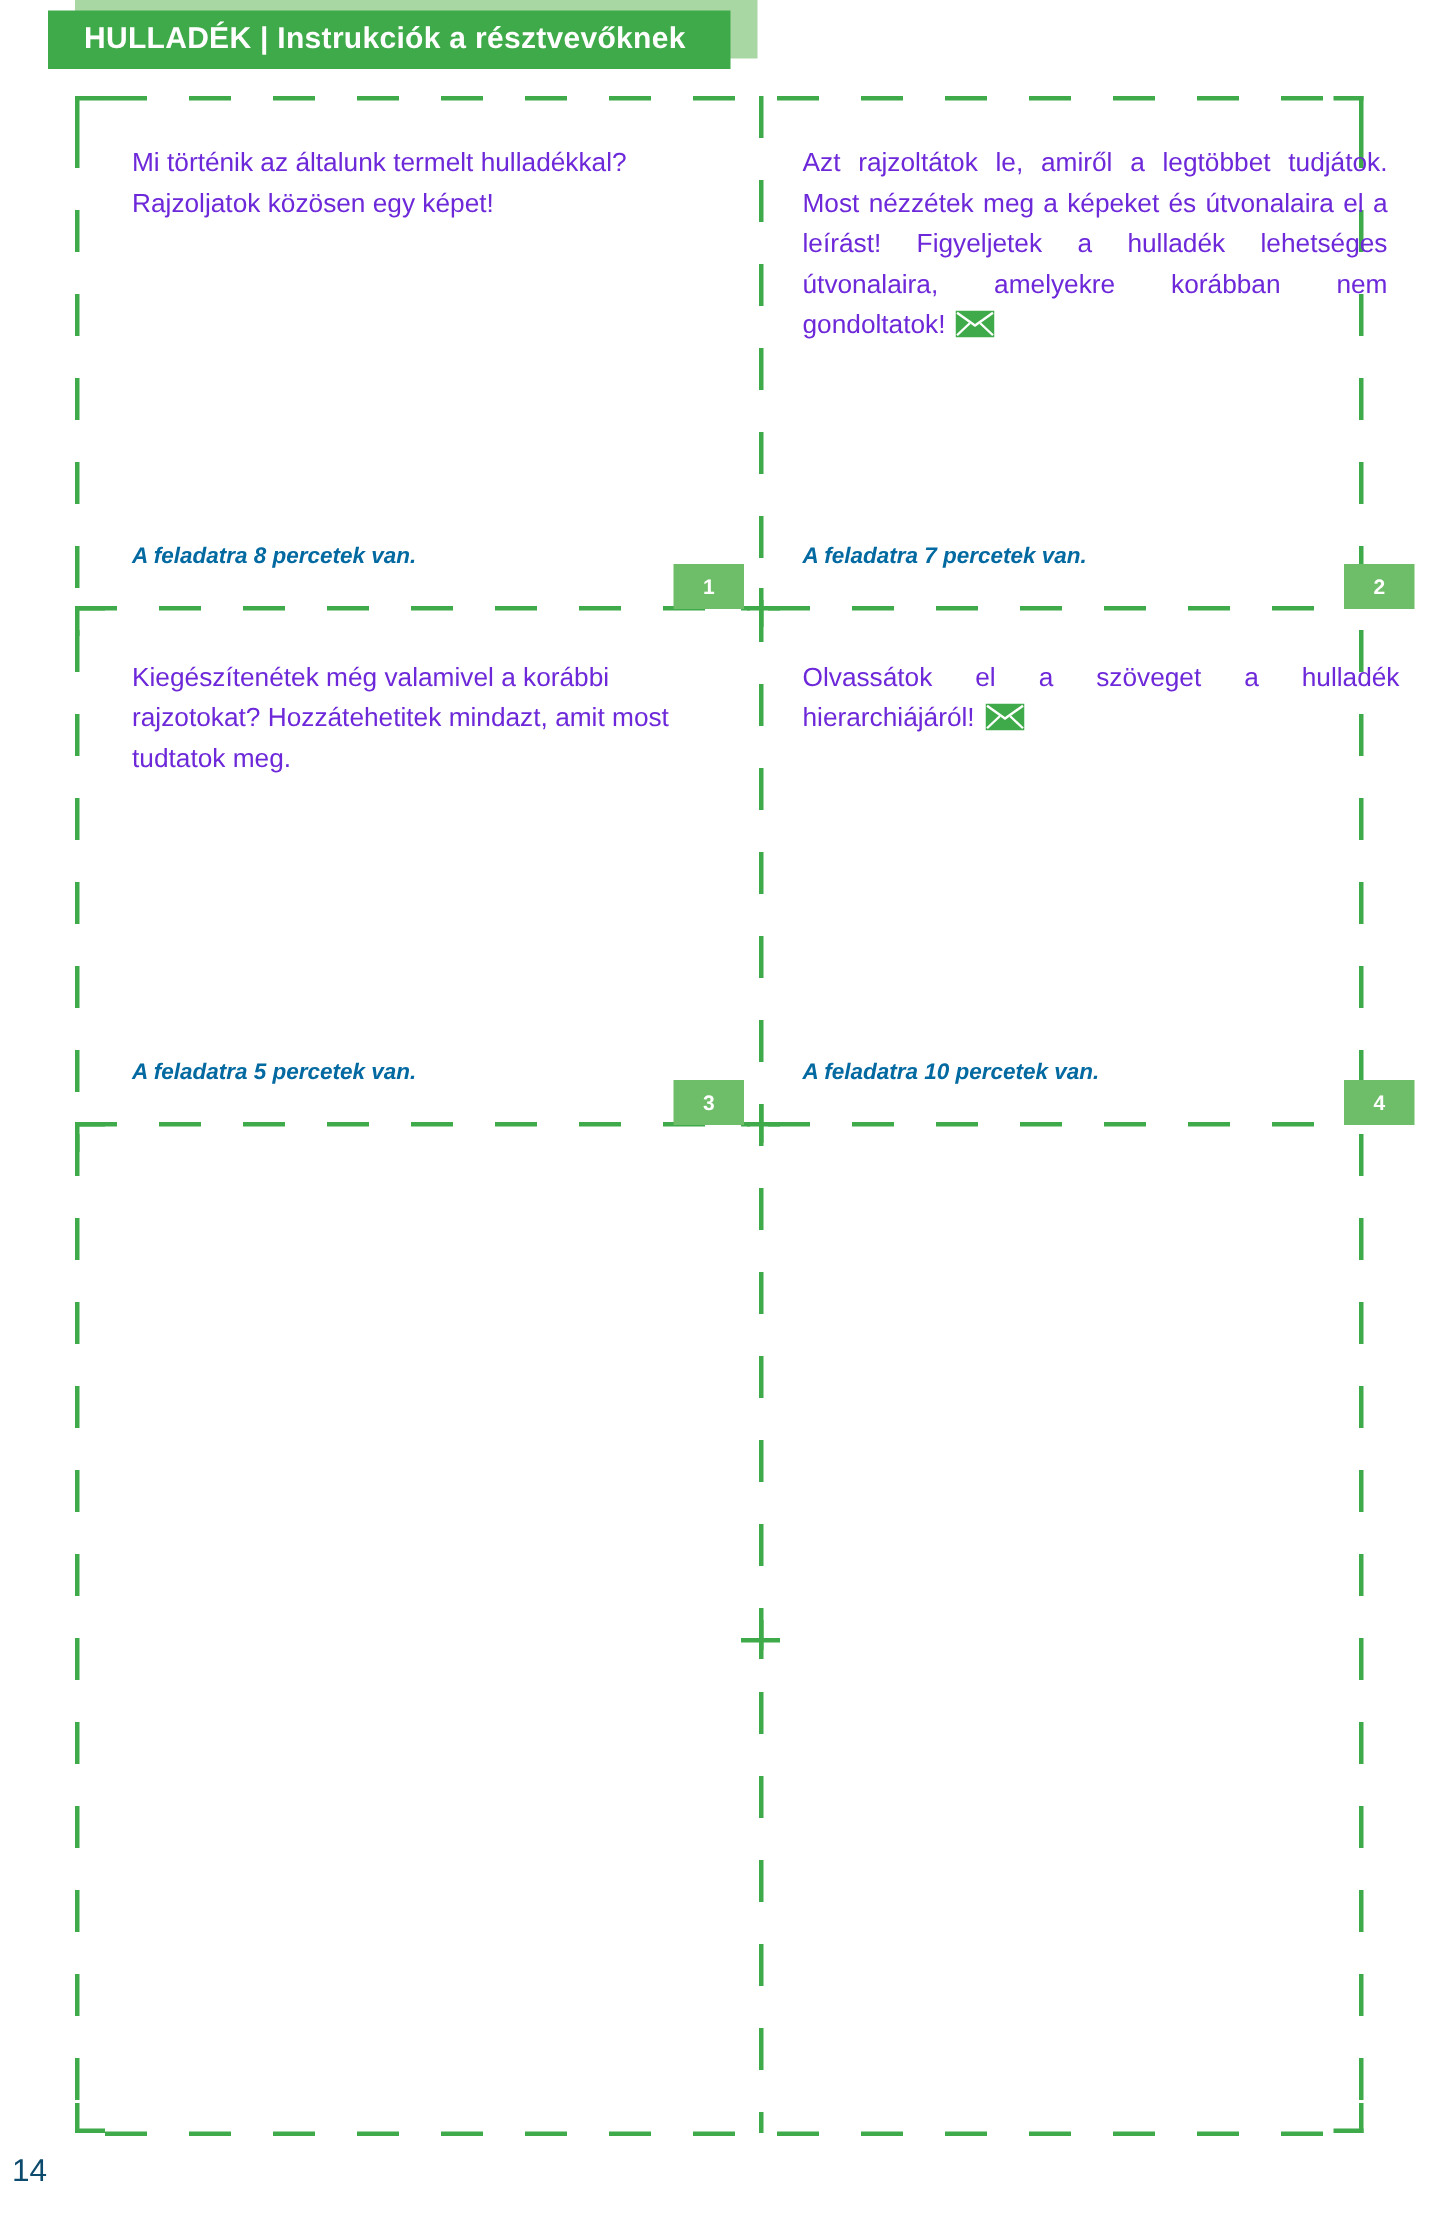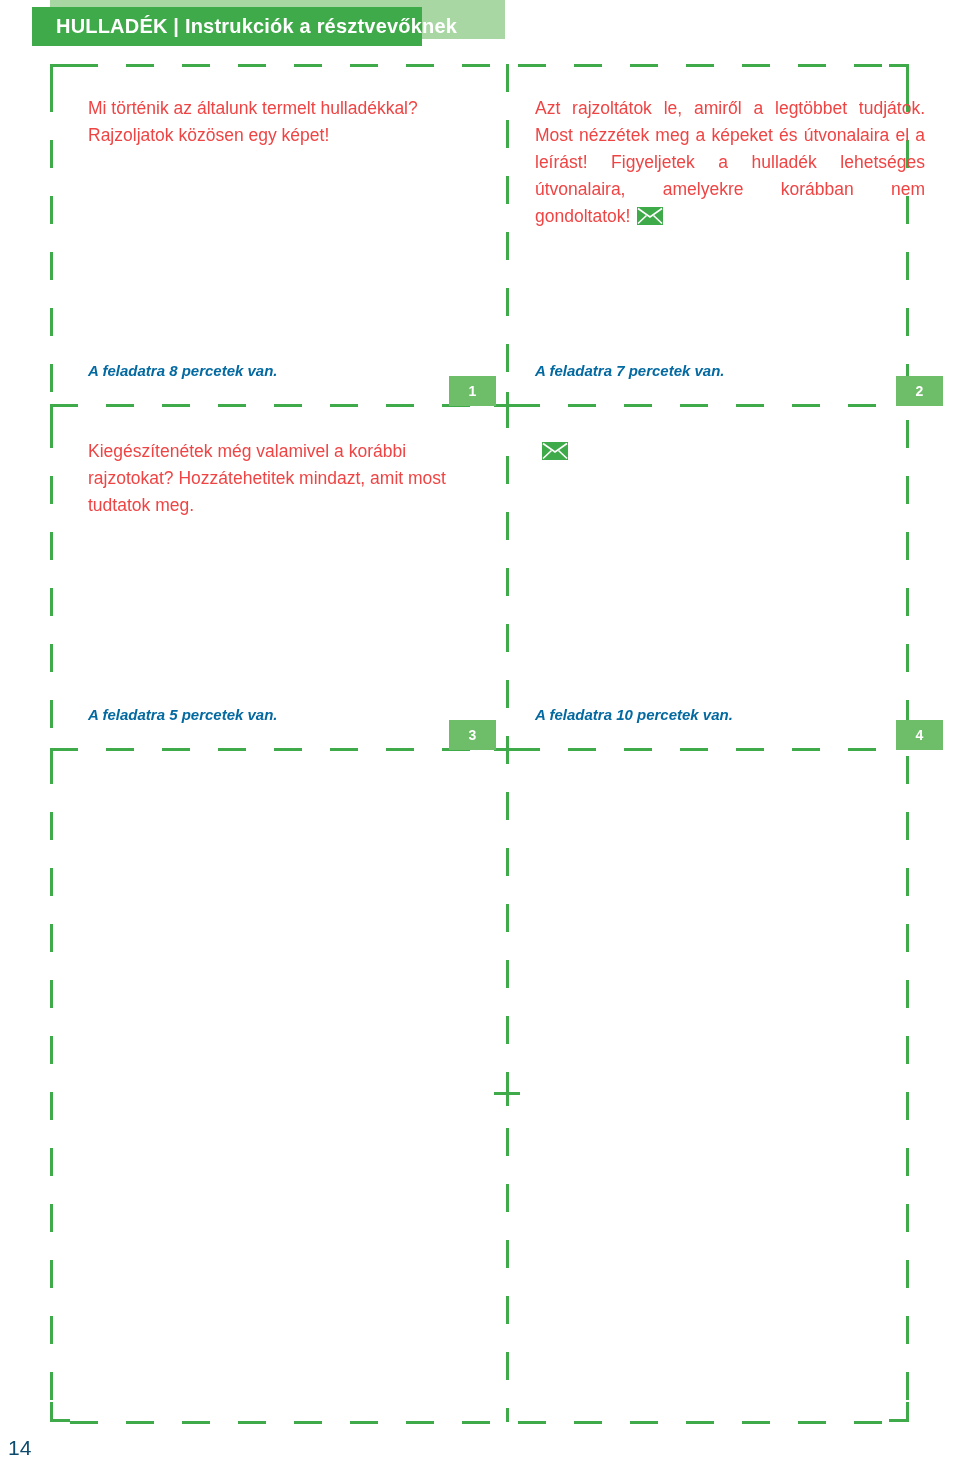--- a/index.html
+++ b/index.html
@@ -29,21 +29,21 @@
     left: 18px;
     top: -7px;
     width: 455px;
     height: 39px;
     background: #a9d7a4;
   }
   #header-plate {
     position: absolute;
     left: 0;
     top: 0;
-    width: 390px;
+    width: 455px;
     height: 39px;
     background: #3faa49;
   }
   #header-title {
     position: absolute;
     left: 24px;
     top: 0;
     height: 39px;
     line-height: 39px;
     color: #ffffff;
@@ -109,21 +109,21 @@
     background: #3faa49;
   }
 
   
   .cell-text {
     position: absolute;
     font-size: 17.5px;
     line-height: 27px;
     text-align: justify;
     text-justify: inter-word;
-    color: #ef4444;
+    color: #6d28d9;
   }
   .cell-text p { margin: 0; }
   .cell-text p.last { text-align: left; }
 
   .time-note {
     position: absolute;
     font-size: 15px;
     font-style: italic;
     font-weight: bold;
     color: #0369a1;
@@ -210,21 +210,21 @@
 <div class="time-note" style="left:535px; top:362px;">A feladatra 7 percetek van.</div>
 <div class="badge" style="left:896px; top:376px;">2</div>
 
 <div class="cell-text" style="left:88px; top:438px; width:390px;">
   <p class="last">Kiegészítenétek még valamivel a korábbi rajzotokat? Hozzátehetitek mindazt, amit most tudtatok meg.</p>
 </div>
 <div class="time-note" style="left:88px; top:706px;">A feladatra 5 percetek van.</div>
 <div class="badge" style="left:449px; top:720px;">3</div>
 
 <div class="cell-text" style="left:535px; top:438px; width:398px;">
-  <p><span class="envelope"><svg width="26" height="18" viewBox="0 0 26 18" xmlns="http://www.w3.org/2000/svg">
+  <p><span>Olvassátok el a szöveget a hulladék hierarchiájáról!</span><span class="envelope"><svg width="26" height="18" viewBox="0 0 26 18" xmlns="http://www.w3.org/2000/svg">
           <rect x="0.5" y="0.5" width="25" height="17" fill="#3faa49" stroke="#3faa49"></rect>
           <path d="M1 1.5 L13 10 L25 1.5" fill="none" stroke="#ffffff" stroke-width="1.6"></path>
           <path d="M1 16.5 L9.5 8.5 M25 16.5 L16.5 8.5" fill="none" stroke="#ffffff" stroke-width="1.6"></path>
         </svg></span></p>
 </div>
 <div class="time-note" style="left:535px; top:706px;">A feladatra 10 percetek van.</div>
 <div class="badge" style="left:896px; top:720px;">4</div>
 
 <div id="page-number">14</div>
 

